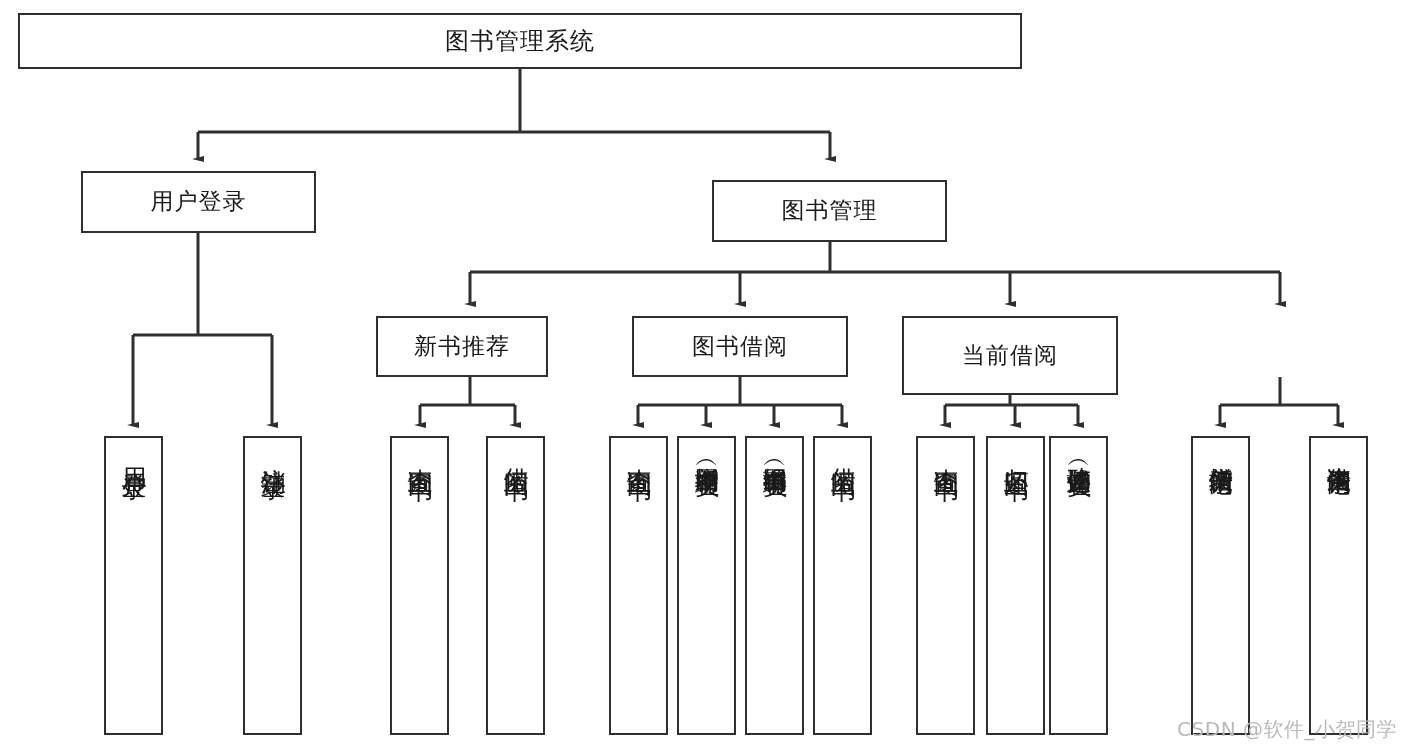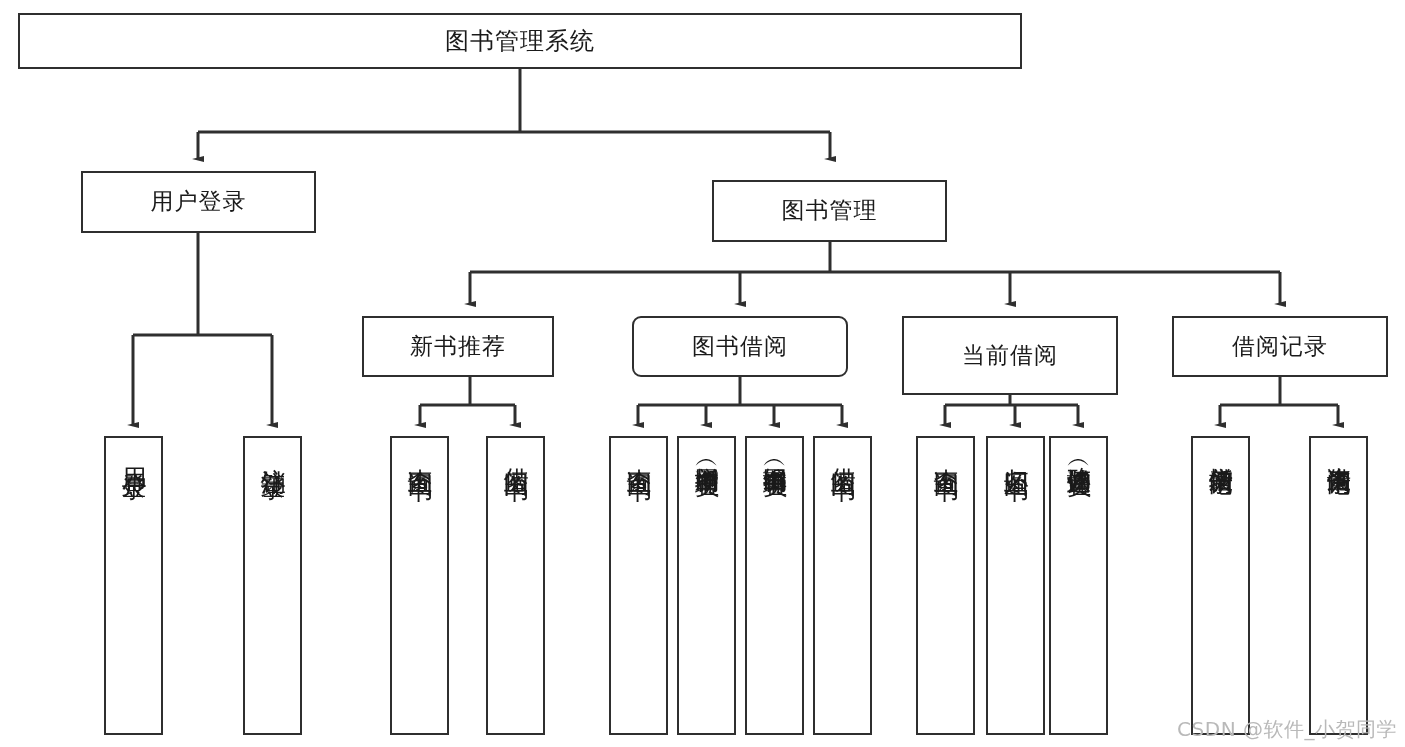--- a/index.html
+++ b/index.html
@@ -140,32 +140,29 @@
     <span class="label">图书管理系统</span>
   </div>
 
   <div class="node horiz" style="left:81px; top:171px; width:235px; height:62px;">
     <span class="label">用户登录</span>
   </div>
   <div class="node horiz" style="left:712px; top:180px; width:235px; height:62px;">
     <span class="label">图书管理</span>
   </div>
 
-  <div class="node horiz" style="left:362px; top:316px; width:192px; height:61px;font-family:Liberation Serif, serif;">
+  <div class="node horiz" style="left:376px; top:316px; width:172px; height:61px;font-family:Liberation Serif, serif;">
     <span class="label">新书推荐</span>
   </div>
-  <div class="node horiz" style="left:632px; top:316px; width:216px; height:61px;border-radius:9px;">
+  <div class="node horiz" style="left:632px; top:316px; width:216px; height:61px;">
     <span class="label">图书借阅</span>
   </div>
   <div class="node horiz" style="left:902px; top:316px; width:216px; height:79px;">
     <span class="label">当前借阅</span>
   </div>
-  <div class="node horiz" style="left:1172px; top:316px; width:216px; height:61px;">
-    <span class="label">借阅记录</span>
-  </div>
 
   <div class="node vert" style="left:104px; top:436px; width:59px; height:299px;">
     <span class="label">用户登录</span>
   </div>
   <div class="node vert" style="left:243px; top:436px; width:59px; height:299px;">
     <span class="label">注销登录</span>
   </div>
 
   <div class="node vert" style="left:390px; top:436px; width:59px; height:299px;">
     <span class="label">查询图书</span>

